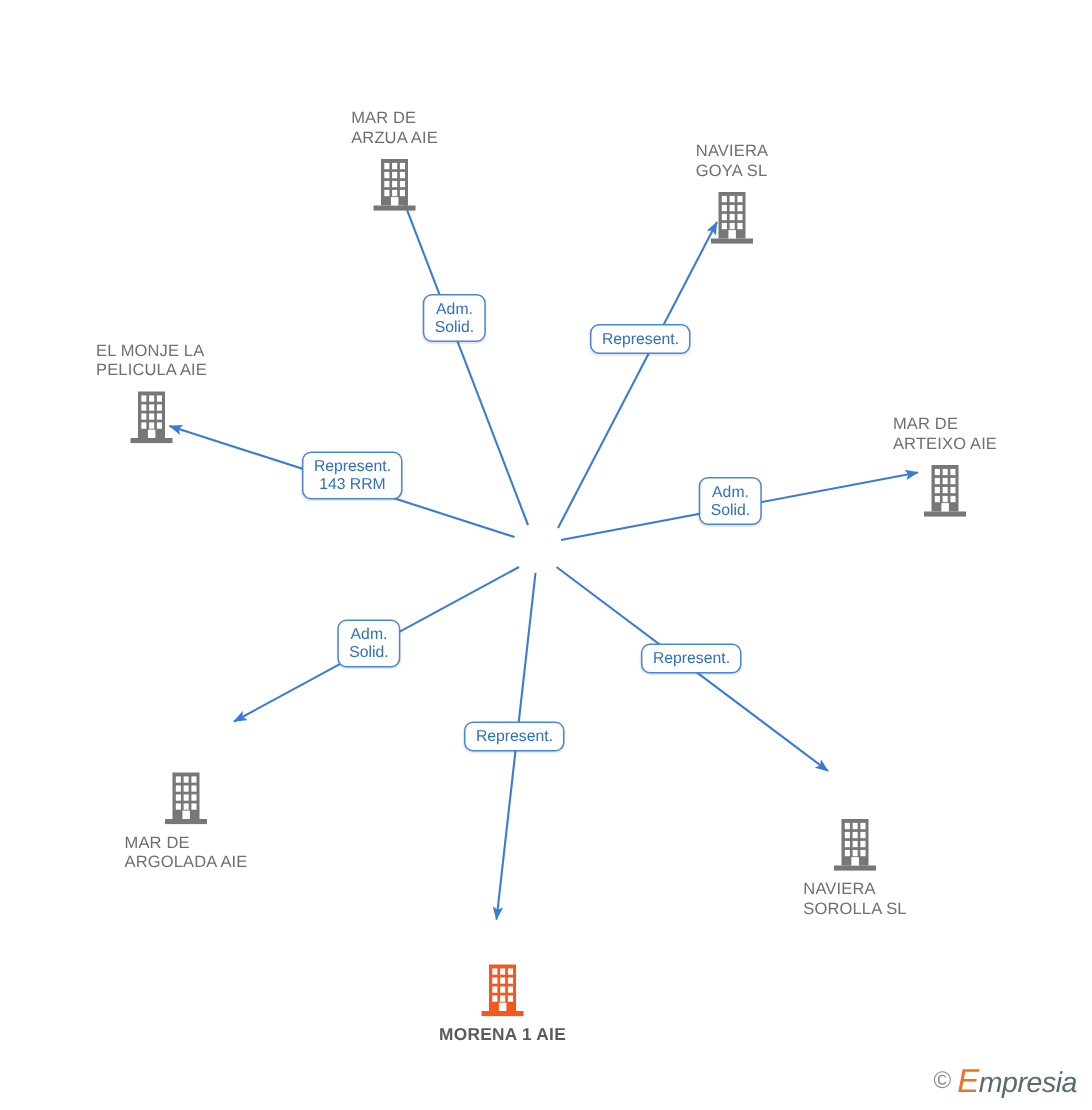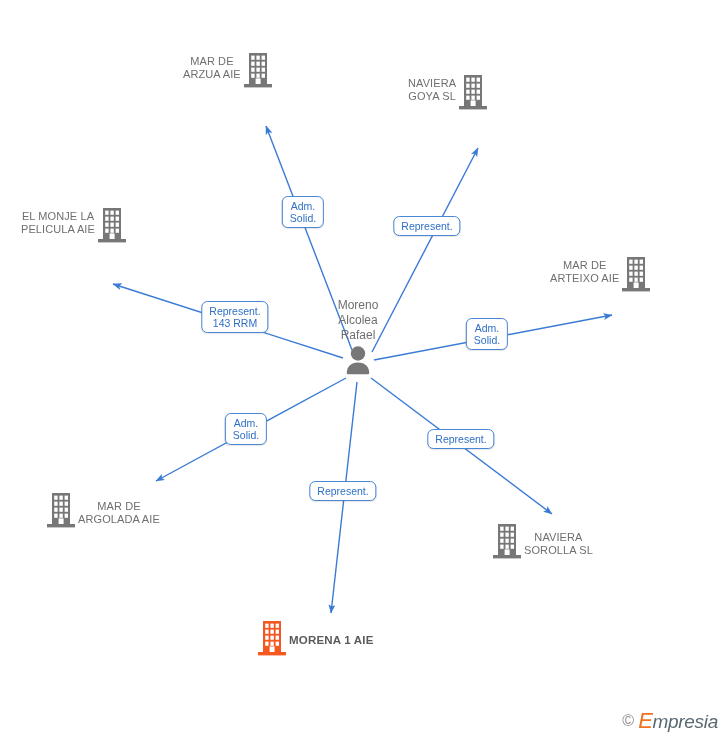--- a/index.html
+++ b/index.html
@@ -31,24 +31,24 @@
     width: 728px;
     height: 740px;
     pointer-events: none;
   }
 
   
   .node {
     position: absolute;
     width: 160px;
     margin-left: -80px;
-    text-align: center;
     display: flex;
-    flex-direction: row;
+    flex-direction: column;
     align-items: center;
+    margin-top: 22px;
   }
   .node-label {
     font-size: 11px;
     line-height: 13px;
     color: #6f6f6f;
     letter-spacing: 0.1px;
     white-space: pre-line;
   }
   .node-label.highlight {
     color: #5a5a5a;
@@ -142,31 +142,20 @@
         <line x1="352" y1="350" x2="266" y2="126" stroke="#3a7bd5" stroke-width="1.4" marker-end="url(#arrowhead)"></line>
         <line x1="372" y1="352" x2="478" y2="148" stroke="#3a7bd5" stroke-width="1.4" marker-end="url(#arrowhead)"></line>
         <line x1="343" y1="358" x2="113" y2="284" stroke="#3a7bd5" stroke-width="1.4" marker-end="url(#arrowhead)"></line>
         <line x1="374" y1="360" x2="612" y2="315" stroke="#3a7bd5" stroke-width="1.4" marker-end="url(#arrowhead)"></line>
         <line x1="346" y1="378" x2="156" y2="481" stroke="#3a7bd5" stroke-width="1.4" marker-end="url(#arrowhead)"></line>
         <line x1="357" y1="382" x2="331" y2="613" stroke="#3a7bd5" stroke-width="1.4" marker-end="url(#arrowhead)"></line>
         <line x1="371" y1="378" x2="552" y2="514" stroke="#3a7bd5" stroke-width="1.4" marker-end="url(#arrowhead)"></line>
       </g>
   </svg>
 
-  <div id="node-person" style="left:358px; top:298px;">
-    <div class="person-label">Moreno
-Alcolea
-Rafael</div>
-    <span>
-      <svg viewBox="0 0 28 30" xmlns="http://www.w3.org/2000/svg">
-        <circle cx="14" cy="8.5" r="7.2" fill="#777777"></circle>
-        <path d="M14 17.5c-7.2 0-11.2 4.6-11.2 10.2 0 1.1 0.5 1.6 1.6 1.6h19.2c1.1 0 1.6-0.5 1.6-1.6 0-5.6-4-10.2-11.2-10.2z" fill="#777777"></path>
-      </svg>
-    </span>
-  </div>
 
   <div id="nodes-layer">
       <div class="node" style="top: 51px; left: 263px;">
         <div class="node-label gap-above">MAR DE
 ARZUA AIE</div>
         <span>
           <svg viewBox="0 0 34 38" class="node-icon">
             <g fill="#777777">
               <path d="M8 2h18v31H8z"></path>
               <rect x="3" y="33" width="28" height="3.4"></rect>

